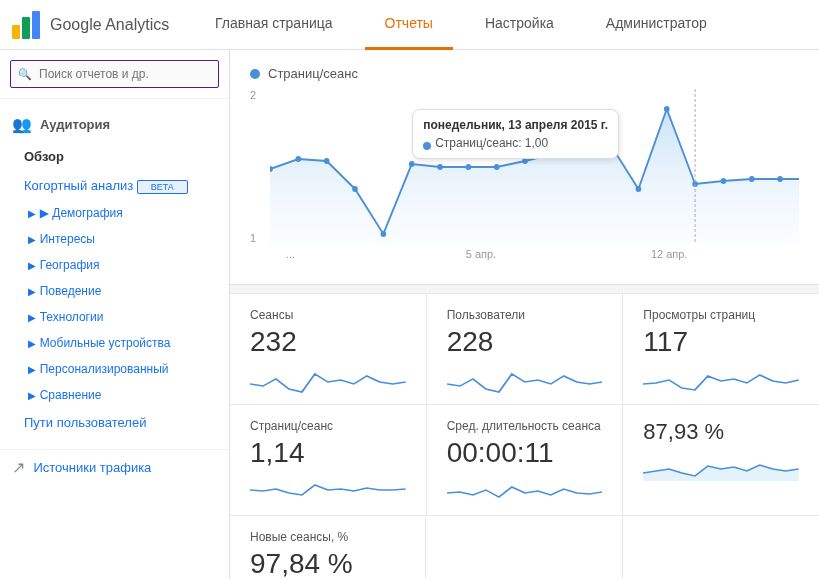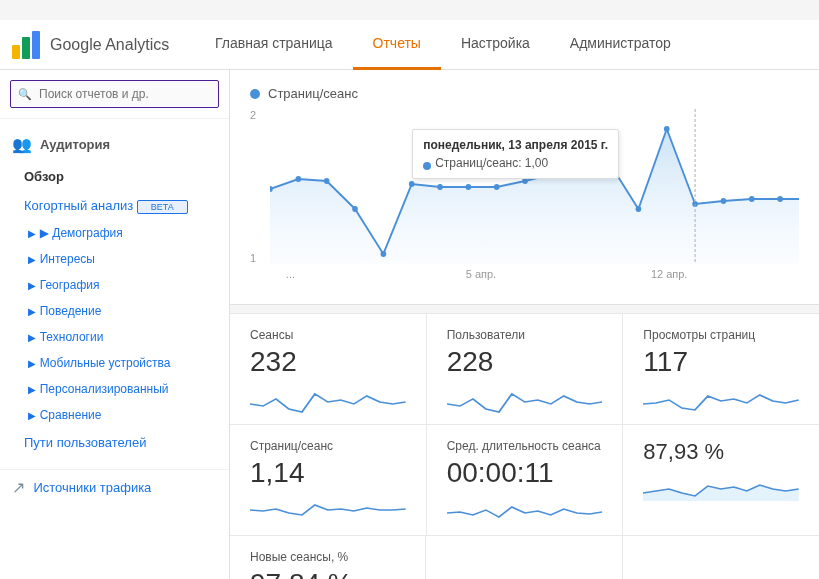--- a/index.html
+++ b/index.html
@@ -1,23 +1,23 @@
 <!DOCTYPE html>
 <html><head>
   <meta charset="utf-8">
   <style>
     * { box-sizing: border-box; margin: 0; padding: 0; }
     body { font-family: Arial, sans-serif; font-size: 13px; background: #f5f5f5; color: #333; width: 819px; height: 579px; overflow: hidden; }
 
     
-    .header { background: #fff; border-bottom: 1px solid #e0e0e0; display: flex; align-items: center; height: 50px; padding: 0 10px; margin-top: 20px; }
+    .header { background: #fff; border-bottom: 1px solid #e0e0e0; display: flex; align-items: center; height: 50px; padding: 0 10px; }
     .logo { display: flex; align-items: center; gap: 8px; width: 185px; }
     .logo-icon { width: 32px; height: 32px; }
     .logo-text { font-size: 16px; color: #555; font-weight: normal; }
-    .nav { display: flex; align-items: center; gap: 0; flex: 1; }
+    .nav { display: flex; align-items: center; gap: 12px; flex: 1; }
     .nav-item { padding: 0 20px; height: 50px; display: flex; align-items: center; color: #555; font-size: 14px; cursor: pointer; border-bottom: 3px solid transparent; }
     .nav-item.active { color: #e57200; border-bottom: 3px solid #e57200; }
 
     
     .layout { display: flex; height: calc(579px - 50px); }
 
     
     .sidebar { width: 230px; background: #fff; border-right: 1px solid #e0e0e0; overflow-y: auto; flex-shrink: 0; }
     .search-box { padding: 10px; border-bottom: 1px solid #f0f0f0; }
     .search-input { width: 100%; padding: 6px 10px 6px 28px; border: 1px solid #4c1d95; border-radius: 2px; font-size: 12px; color: #999; background: #fafafa; }
@@ -42,21 +42,21 @@
     
     .chart-section { background: #fff; margin: 0; padding: 16px 20px 10px; border-bottom: 1px solid #e0e0e0; }
     .chart-legend { display: flex; align-items: center; gap: 8px; margin-bottom: 8px; }
     .chart-dot { width: 10px; height: 10px; border-radius: 50%; background: #4a90d9; }
     .chart-label { font-size: 13px; color: #555; }
     .chart-container { position: relative; height: 185px; }
     .chart-y-axis { position: absolute; left: 0; top: 0; bottom: 30px; width: 20px; display: flex; flex-direction: column; justify-content: space-between; font-size: 11px; color: #999; }
     .chart-area { position: absolute; left: 20px; right: 0; top: 0; bottom: 30px; }
     .chart-x-axis { position: absolute; left: 20px; right: 0; bottom: 0; height: 30px; display: flex; align-items: flex-start; padding-top: 4px; font-size: 11px; color: #999; }
     .x-label { position: absolute; }
-    .tooltip-box { position: absolute; right: 180px; top: 20px; background: #fff; border: 1px solid #ddd; border-radius: 2px; padding: 8px 10px; font-size: 12px; color: #555; box-shadow: 1px 2px 5px rgba(0,0,0,0.1); z-index: 10; }
+    .tooltip-box { position: absolute; right: 180px; top: 20px; background: #fff; border: 1px solid #ddd; border-radius: 8px; padding: 8px 10px; font-size: 12px; color: #555; box-shadow: 1px 2px 5px rgba(0,0,0,0.1); z-index: 10; }
     .tooltip-title { font-weight: bold; margin-bottom: 4px; color: #333; }
     .tooltip-val { display: flex; align-items: flex-end; gap: 4px; }
     .tooltip-dot { width: 8px; height: 8px; border-radius: 50%; background: #4a90d9; }
 
     
     .metrics-section { background: #fff; margin-top: 8px; padding: 0; }
     .metrics-row { display: flex; border-top: 1px solid #e8e8e8; }
     .metric-card { flex: 1; padding: 14px 20px 10px; border-right: 1px solid #e8e8e8; }
     .metric-card:last-child { border-right: none; }
     .metric-title { font-size: 12px; color: #555; margin-bottom: 4px; }

